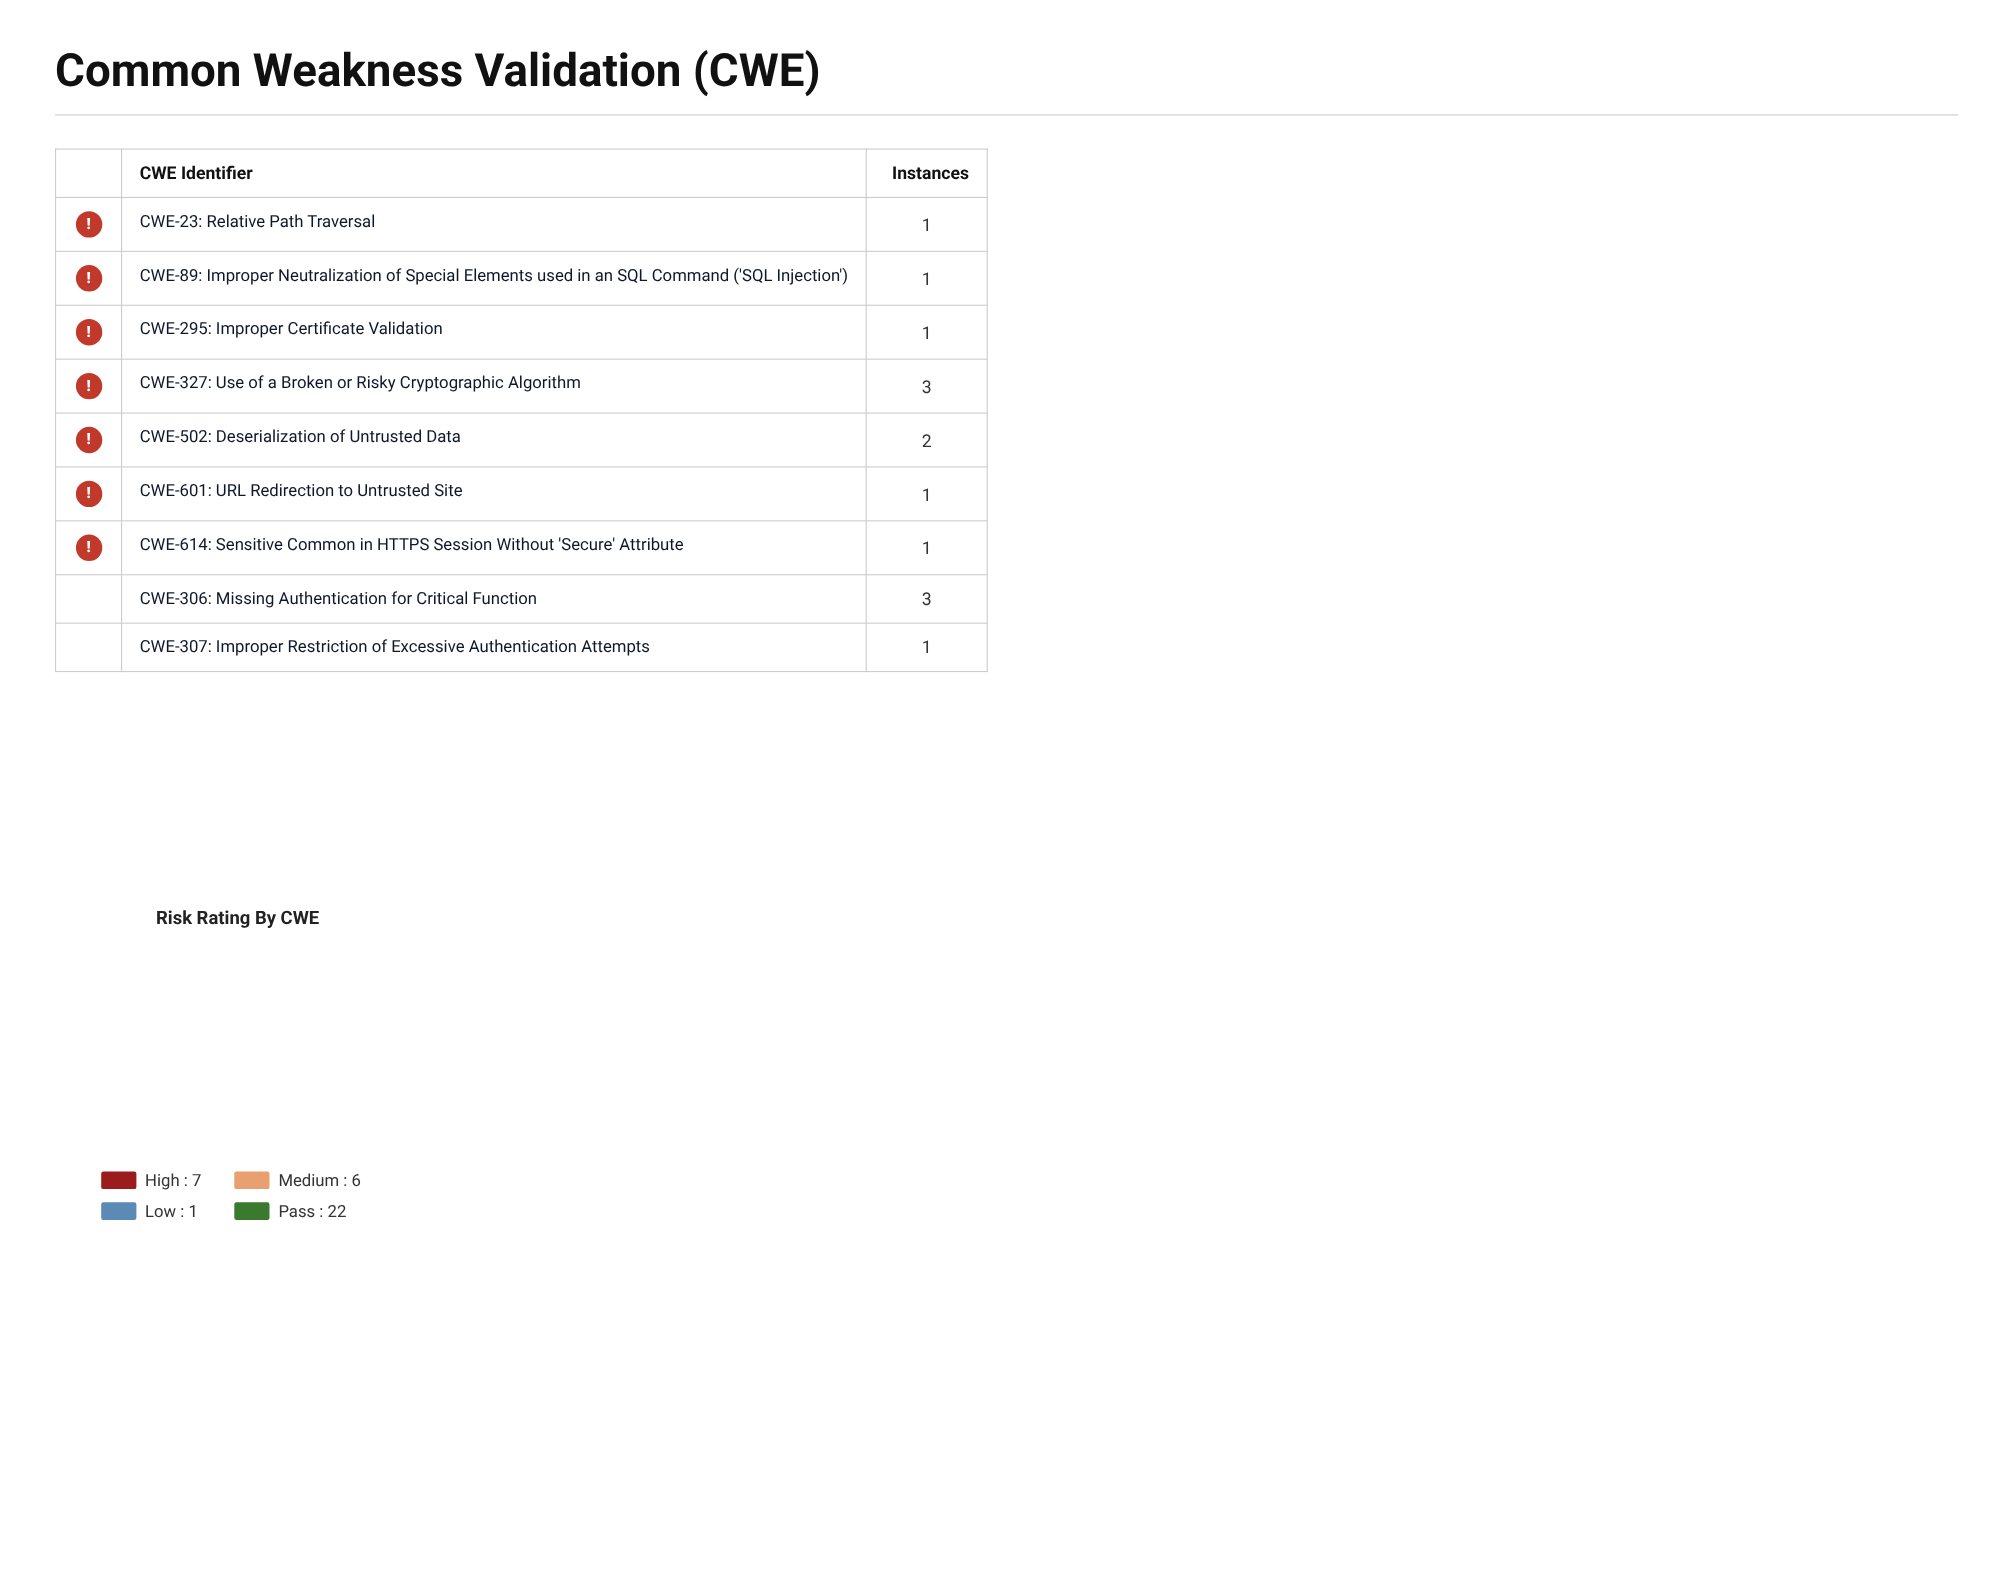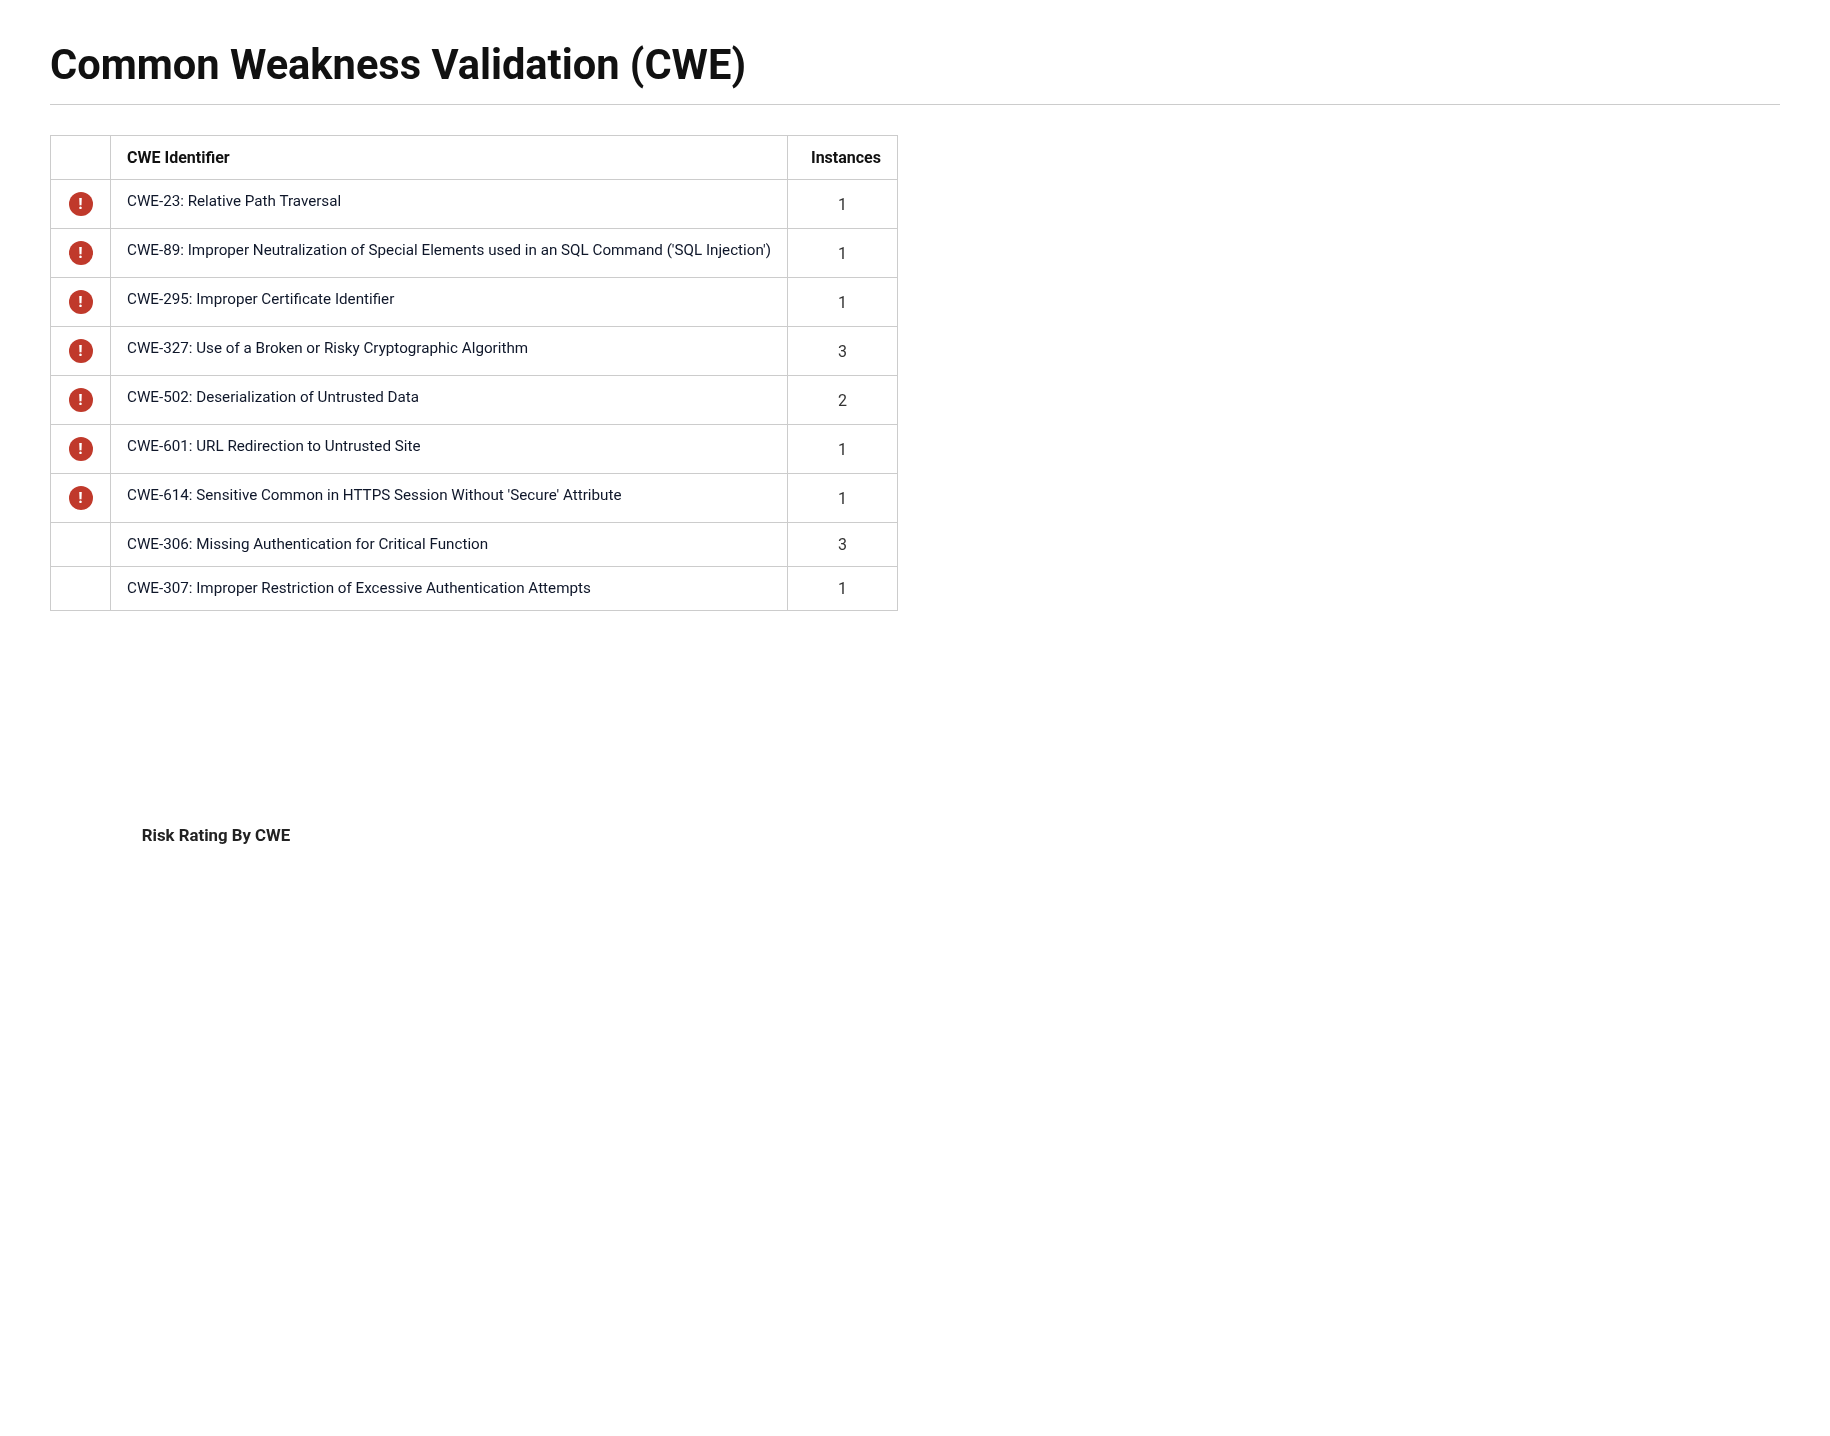--- a/index.html
+++ b/index.html
@@ -132,21 +132,21 @@
             <td><a class="cwe-link" href="#">CWE-23: Relative Path Traversal</a></td>
             <td class="instances-col">1</td>
           </tr>
           <tr>
             <td class="icon-col"><span style="display:inline-flex;align-items:center;justify-content:center;width:24px;height:24px;background:#c0392b;border-radius:50%;color:white;font-weight:900;font-size:14px;">!</span></td>
             <td><a class="cwe-link" href="#">CWE-89: Improper Neutralization of Special Elements used in an SQL Command ('SQL Injection')</a></td>
             <td class="instances-col">1</td>
           </tr>
           <tr>
             <td class="icon-col"><span style="display:inline-flex;align-items:center;justify-content:center;width:24px;height:24px;background:#c0392b;border-radius:50%;color:white;font-weight:900;font-size:14px;">!</span></td>
-            <td><a class="cwe-link" href="#">CWE-295: Improper Certificate Identifier</a></td>
+            <td><a class="cwe-link" href="#">CWE-295: Improper Certificate Validation</a></td>
             <td class="instances-col">1</td>
           </tr>
           <tr>
             <td class="icon-col"><span style="display:inline-flex;align-items:center;justify-content:center;width:24px;height:24px;background:#c0392b;border-radius:50%;color:white;font-weight:900;font-size:14px;">!</span></td>
             <td><a class="cwe-link" href="#">CWE-327: Use of a Broken or Risky Cryptographic Algorithm</a></td>
             <td class="instances-col">3</td>
           </tr>
           <tr>
             <td class="icon-col"><span style="display:inline-flex;align-items:center;justify-content:center;width:24px;height:24px;background:#c0392b;border-radius:50%;color:white;font-weight:900;font-size:14px;">!</span></td>
             <td><a class="cwe-link" href="#">CWE-502: Deserialization of Untrusted Data</a></td>
@@ -218,15 +218,33 @@
                  L 175.4 170.8
                  A 130 130 0 0 1 290 300
                  L 230 300
                  A 70 70 0 0 0 168.7 230.4
                  Z" fill="#3a7a2e"></path>
 
         <circle cx="160" cy="300" r="70" fill="white"></circle>
       </svg>
     </div>
 
+    <div class="legend">
+      <div class="legend-item">
+        <span class="legend-swatch" style="background:#9b1c1c;"></span>
+        <span>High : 7</span>
+      </div>
+      <div class="legend-item">
+        <span class="legend-swatch" style="background:#e8a070;"></span>
+        <span>Medium : 6</span>
+      </div>
+      <div class="legend-item">
+        <span class="legend-swatch" style="background:#5b8ab5;"></span>
+        <span>Low : 1</span>
+      </div>
+      <div class="legend-item">
+        <span class="legend-swatch" style="background:#3a7a2e;"></span>
+        <span>Pass : 22</span>
+      </div>
+    </div>
 
   </div>
 </div>
 
 </body></html>

